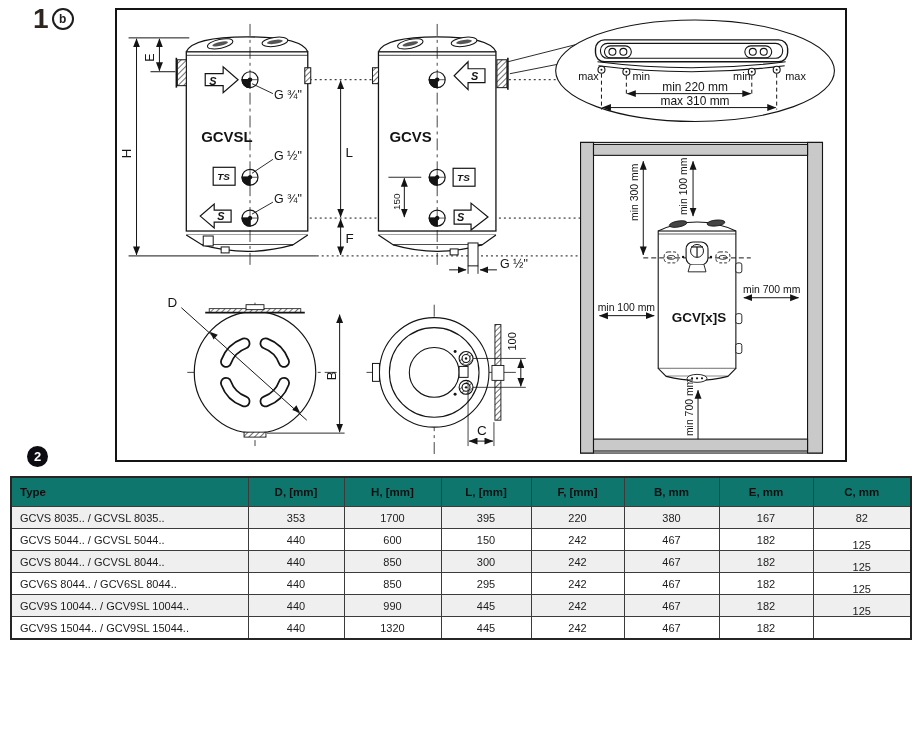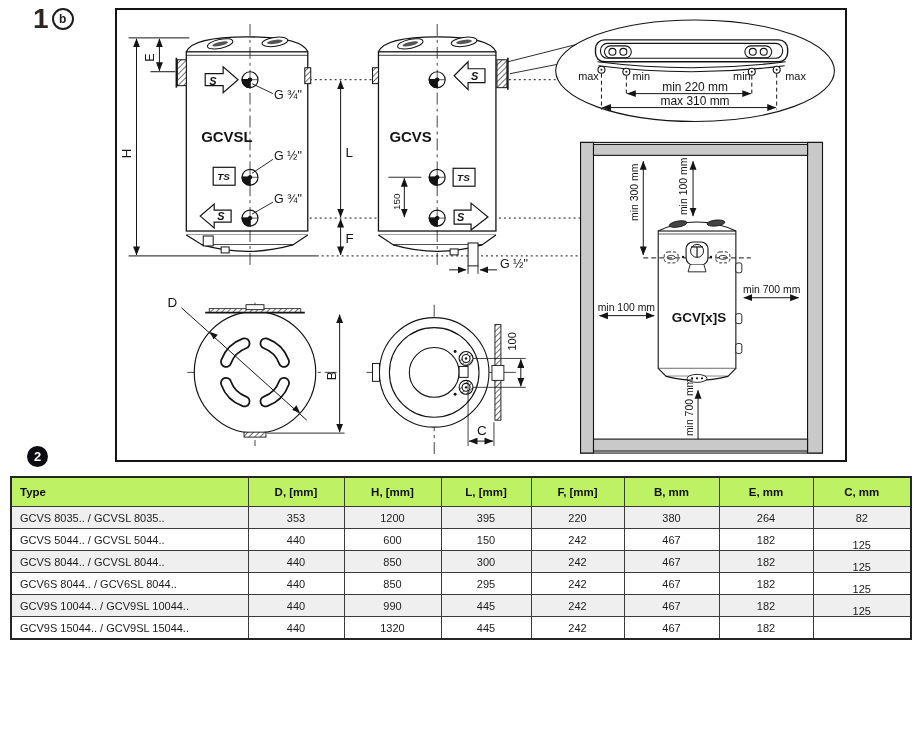--- a/index.html
+++ b/index.html
@@ -31,21 +31,21 @@
     display:flex; align-items:center; justify-content:center;
   }
   
   .spec {
     position:absolute; left:10px; top:476px; width:900px;
     border-collapse:collapse; table-layout:fixed;
     font-size:11px; color:#1c1c1c; border:2px solid #262626;
   }
   .spec th, .spec td { border:1.5px solid #3b3b3b; overflow:hidden; white-space:nowrap; }
   .spec th {
-    background:#bef264; height:26px; font-size:11.5px; font-weight:bold;
+    background:#0f766e; height:26px; font-size:11.5px; font-weight:bold;
     text-align:center; color:#101010;
   }
   .spec td { height:19px; text-align:center; background:#ffffff; }
   .spec tbody tr:nth-child(odd) td { background:#efefef; }
   .spec th.type-col, .spec td.type-col { text-align:left; padding-left:8px; }
   .spec td.c-offset span { display:inline-block; transform:translateY(5px); }
 </style>
 </head>
 <body>
 
@@ -336,25 +336,25 @@
           <th>F, [mm]</th>
           <th>B, mm</th>
           <th>E, mm</th>
           <th>C, mm</th>
         </tr>
     </thead>
     <tbody>
         <tr>
           <td class="type-col">GCVS 8035.. / GCVSL 8035..</td>
           <td>353</td>
-          <td>1200</td>
+          <td>1700</td>
           <td>395</td>
           <td>220</td>
           <td>380</td>
-          <td>264</td>
+          <td>167</td>
           <td>82</td>
         </tr>
         <tr>
           <td class="type-col">GCVS 5044.. / GCVSL 5044..</td>
           <td>440</td>
           <td>600</td>
           <td>150</td>
           <td>242</td>
           <td>467</td>
           <td>182</td>

